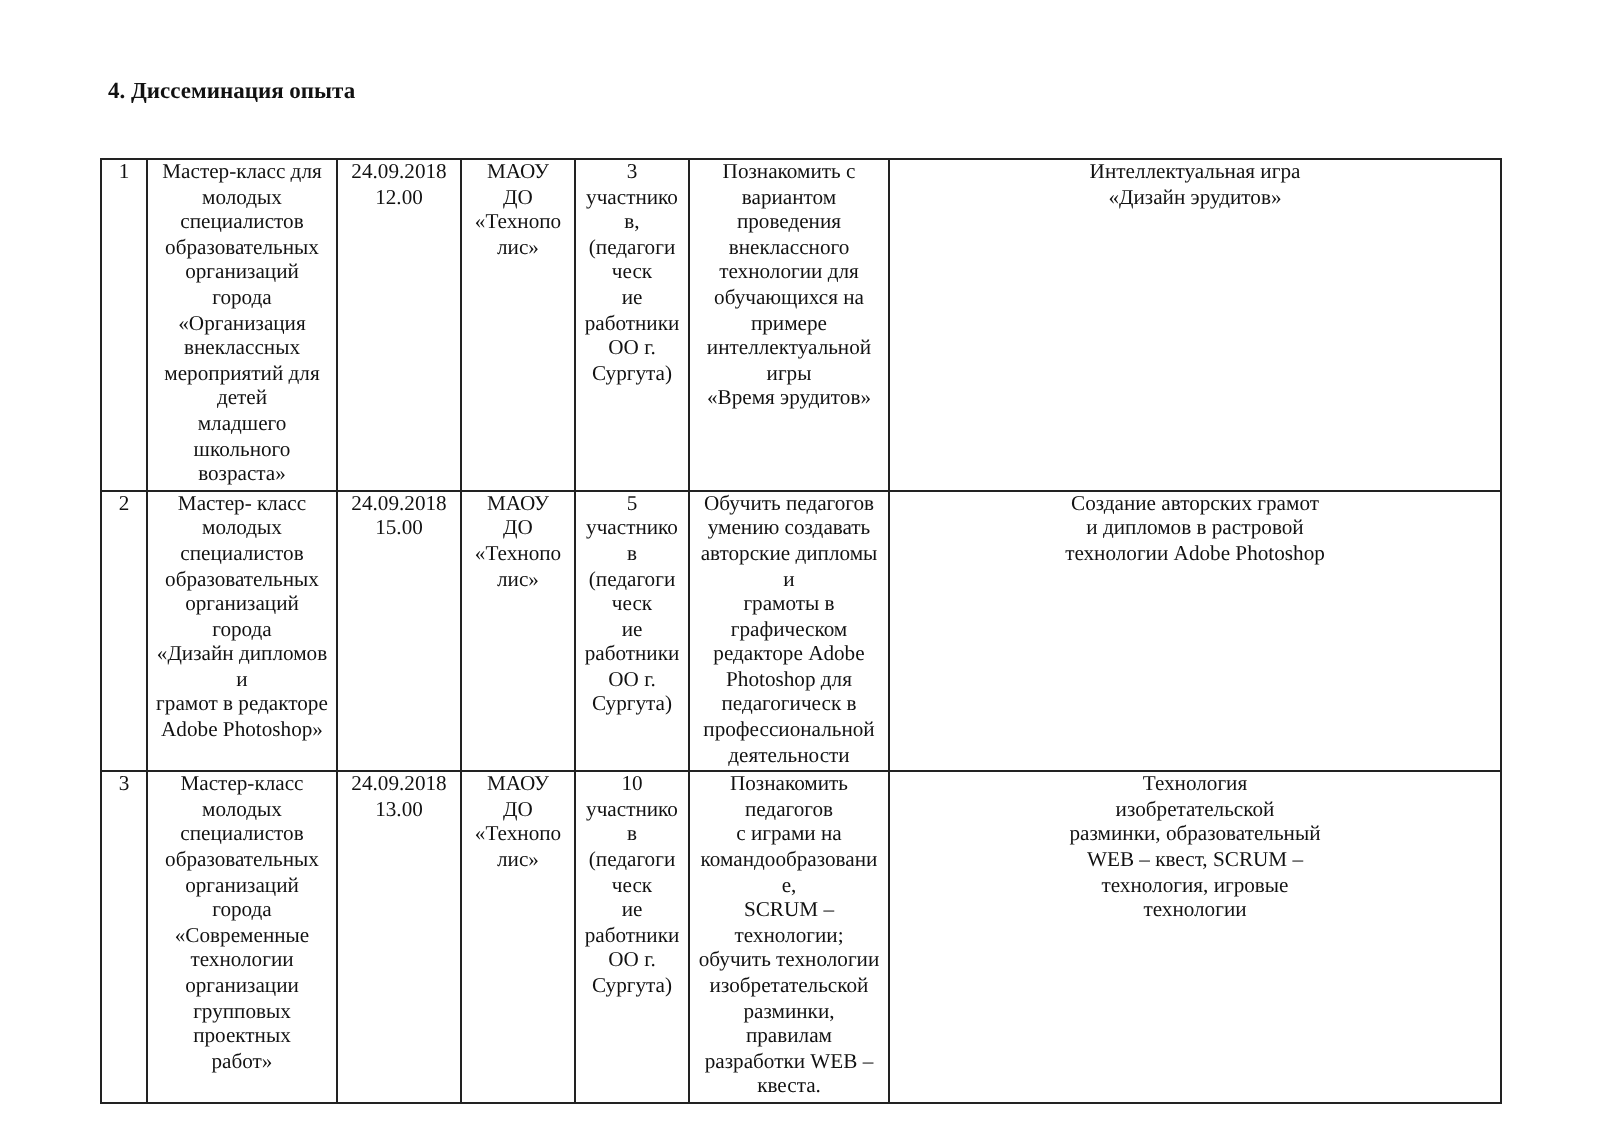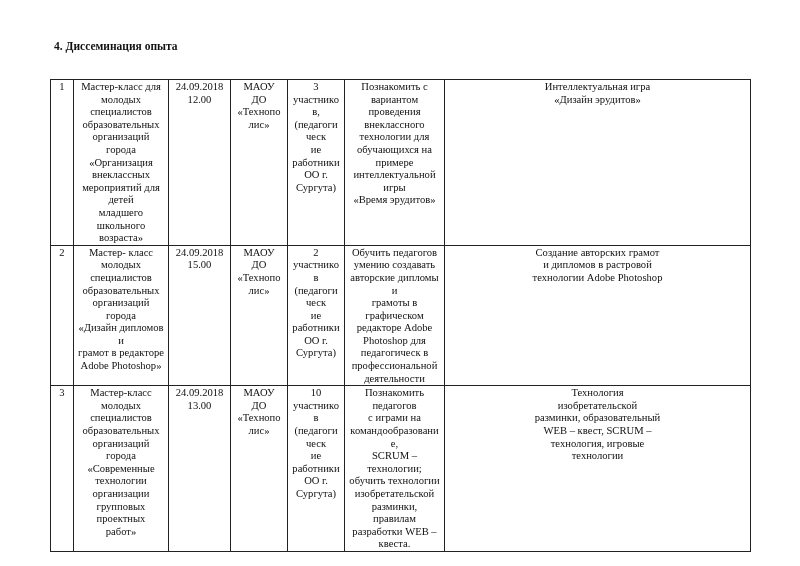--- a/index.html
+++ b/index.html
@@ -83,21 +83,21 @@
 специалистов
 образовательных
 организаций города
 «Дизайн дипломов и
 грамот в редакторе
  Adobe Photoshop»</td>
     <td class="c pre">24.09.2018
 15.00</td>
     <td class="c pre">МАОУ ДО
 «Технополис»</td>
-    <td class="c pre">2 участников
+    <td class="c pre">5 участников
 (педагогическ
 ие работники
 ОО г.
 Сургута)</td>
     <td class="c pre">Обучить педагогов
 умению создавать
 авторские дипломы и
 грамоты в графическом
 редакторе Adobe
 Photoshop для

